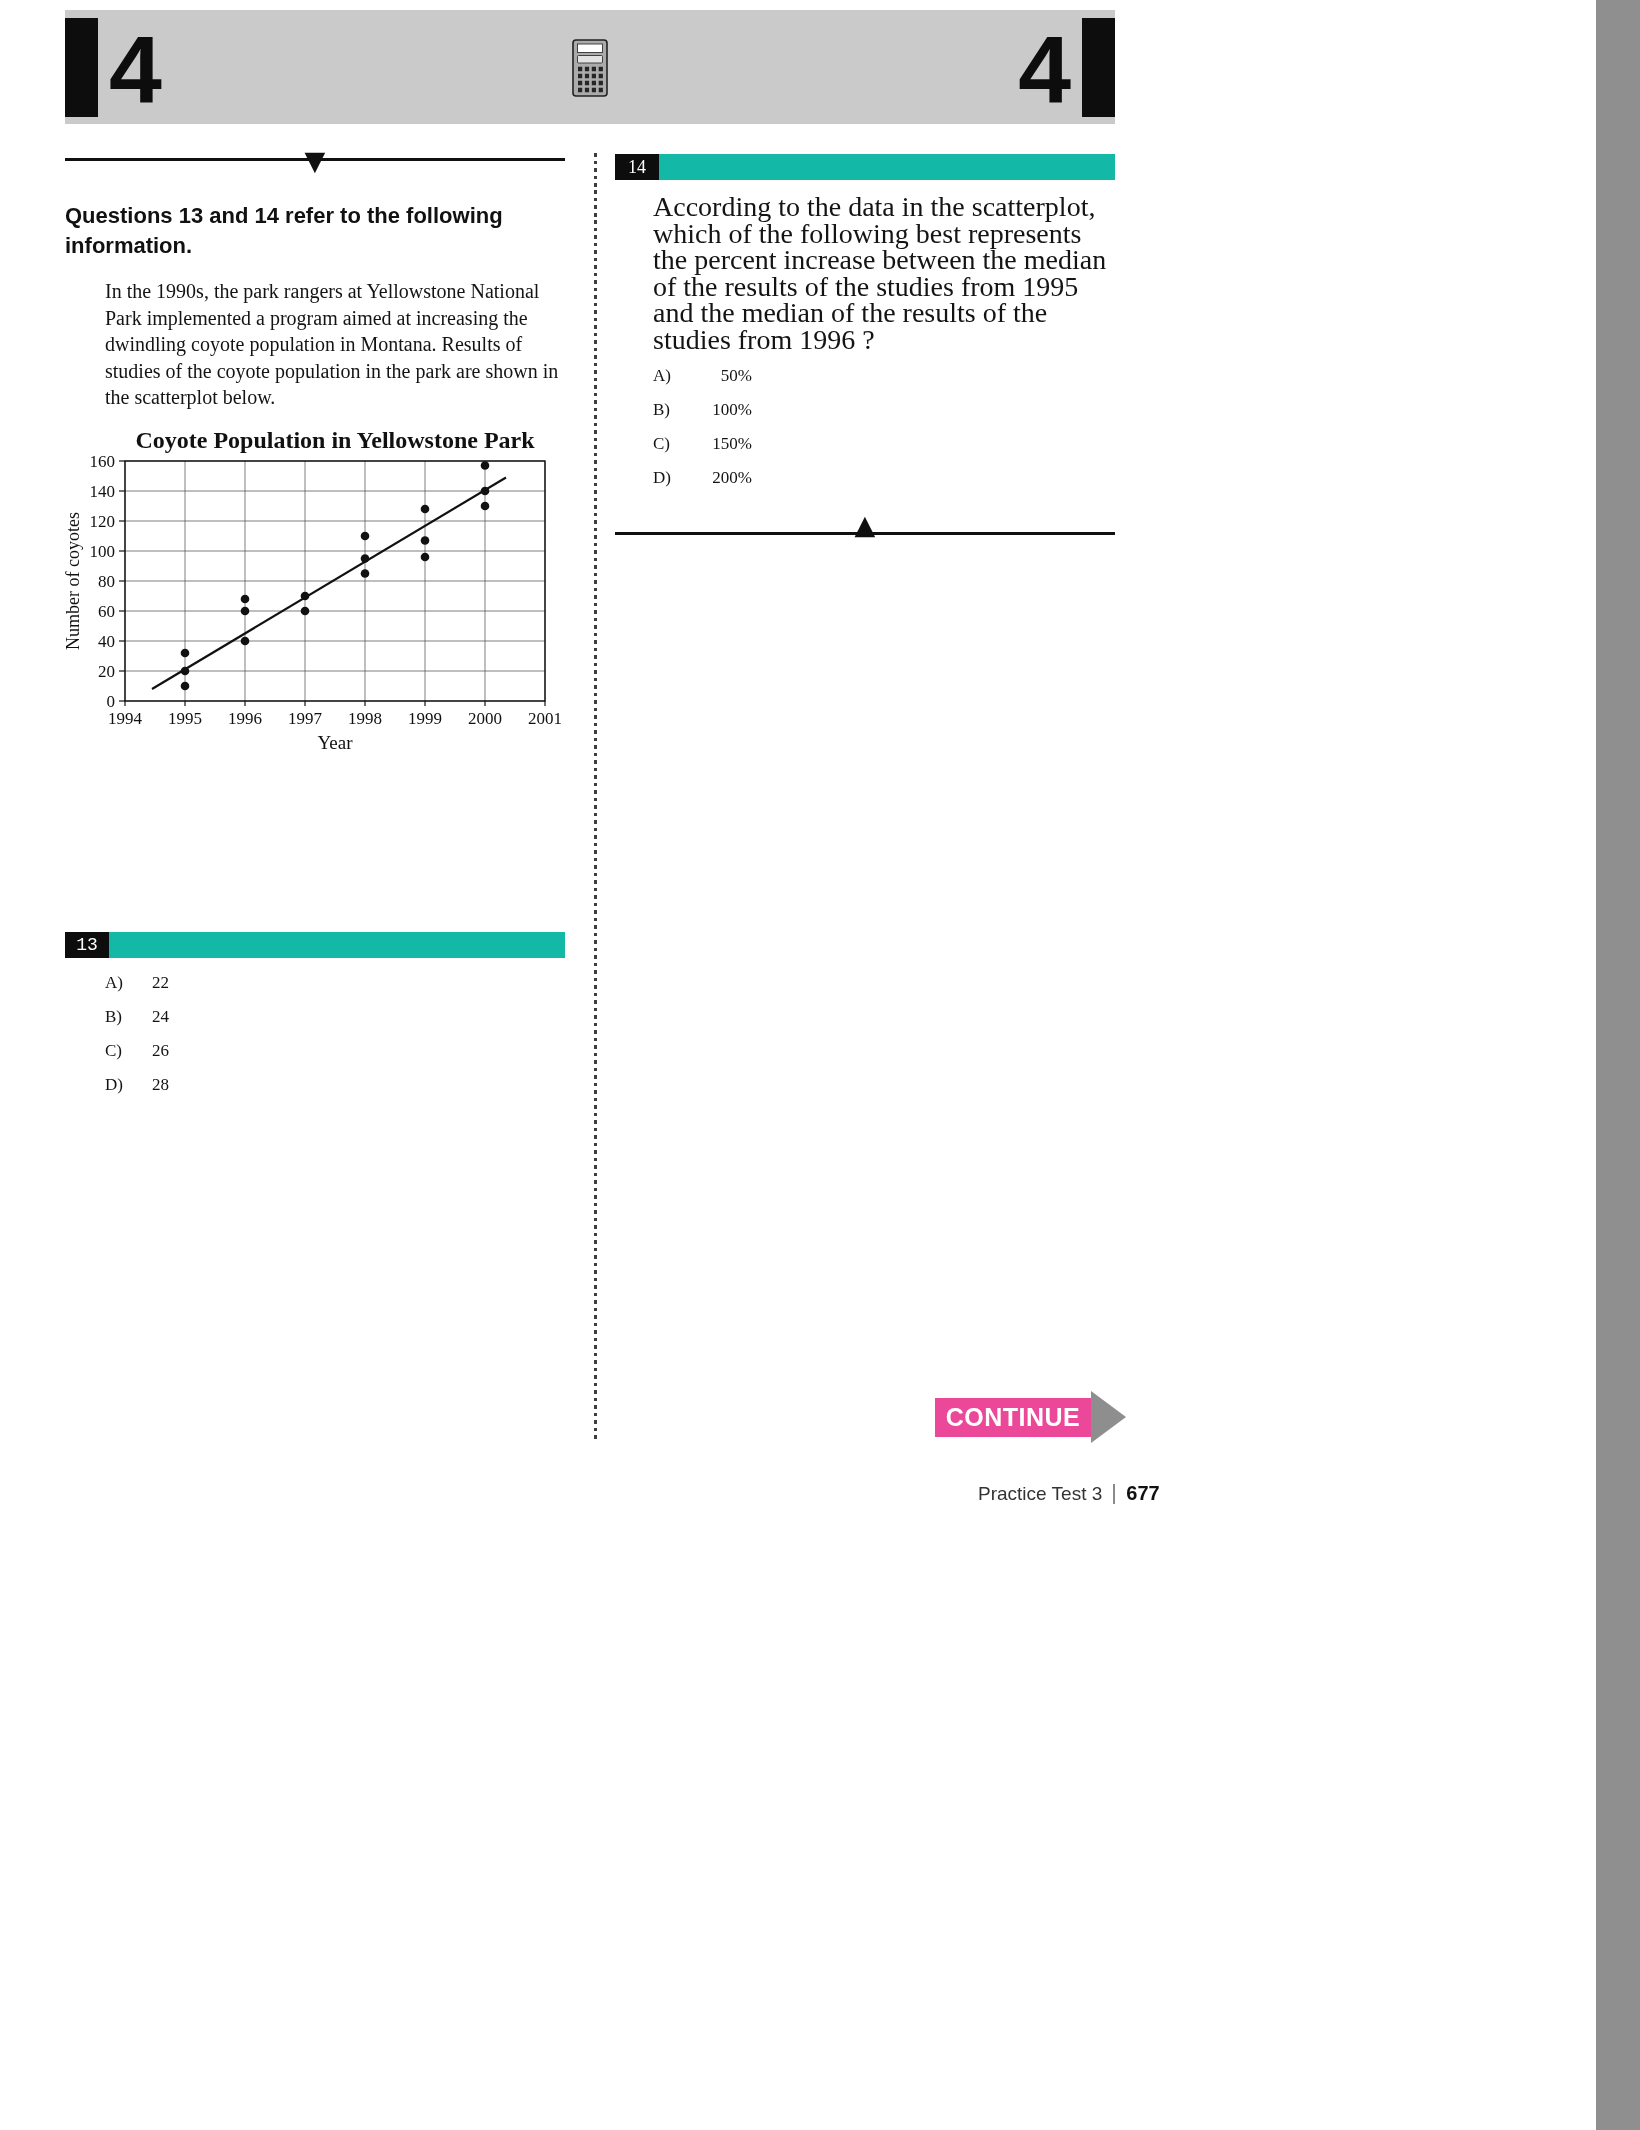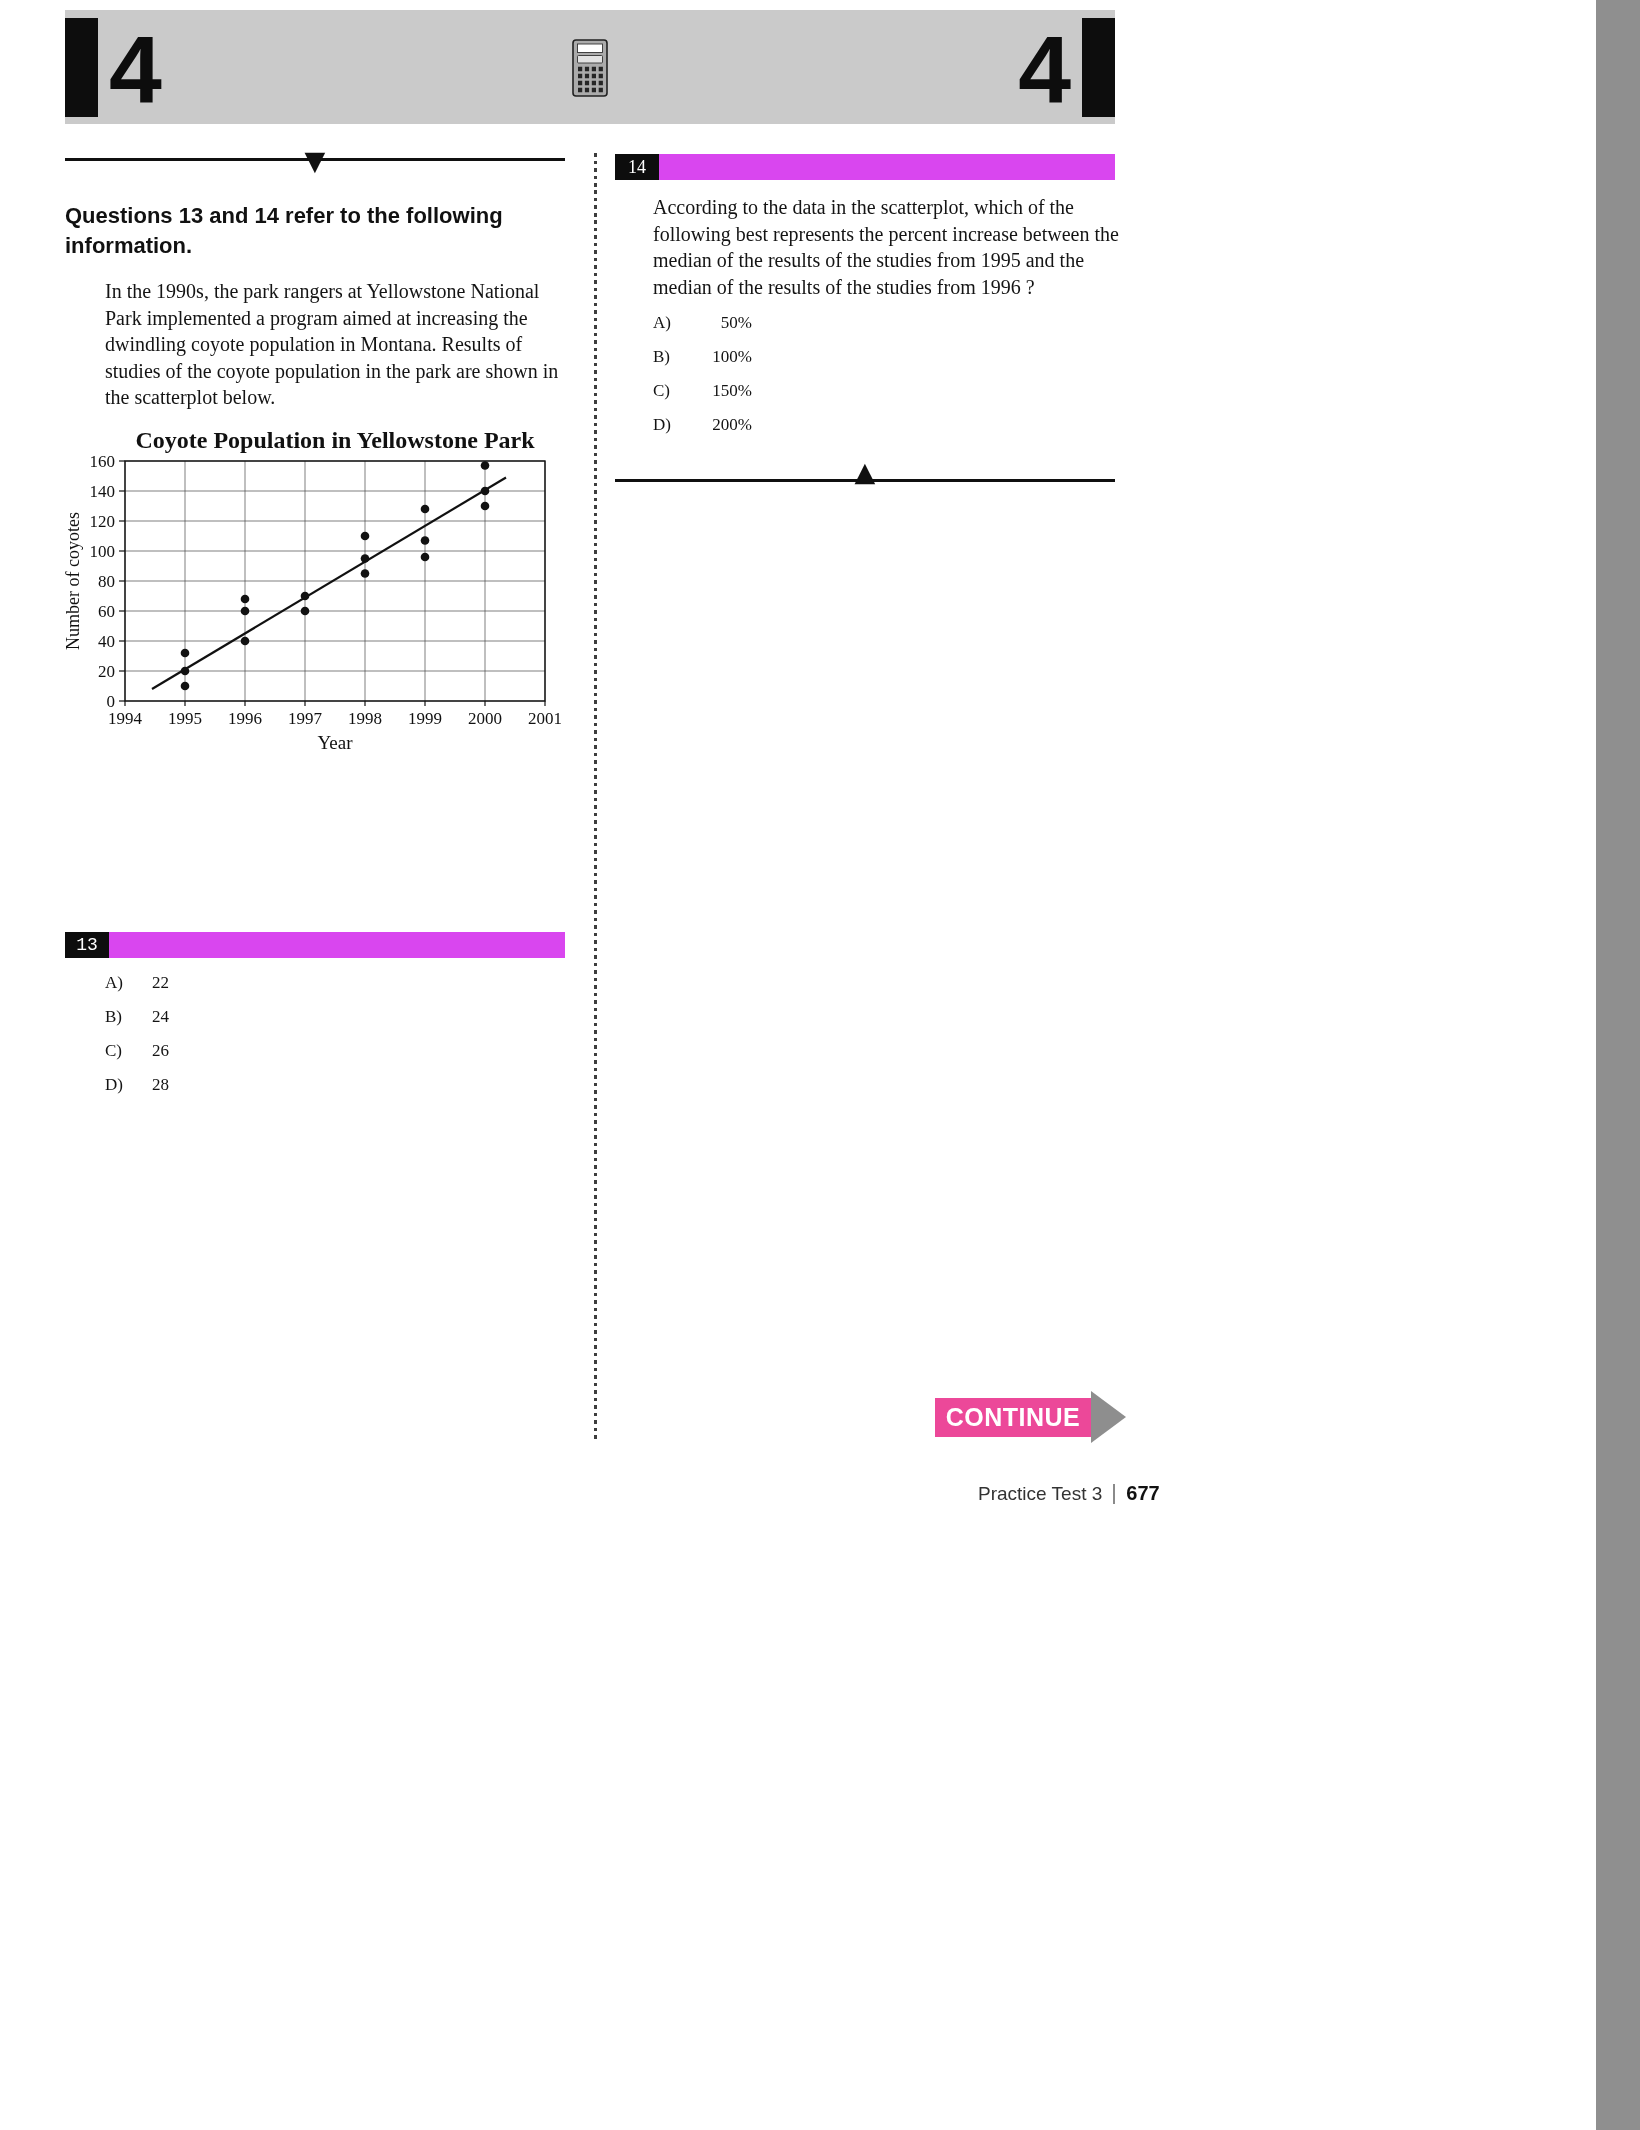--- a/index.html
+++ b/index.html
@@ -40,27 +40,27 @@
   .intro-heading { margin-top:40px; max-width:500px;
     font-family:"Liberation Sans", sans-serif; font-weight:700; font-size:22px; line-height:30px; color:#111; }
   .intro-para { margin:17px 0 0 40px; width:466px; font-size:20px; line-height:26.5px; }
 
   
   .chart-block { margin-top:16px; }
   .chart-title { margin-left:60px; width:420px; text-align:center; font-weight:700; font-size:24px; color:#111; }
   .chart-svg { display:block; margin-top:2px; }
 
   
-  .q-header { height:26px; background:#d946ef; }
+  .q-header { height:26px; background:#14b8a6; }
   .left-col .q-header { margin-top:176px;font-family:Liberation Mono, monospace; }
   .right-col .q-header { margin-top:9px; }
   .q-num-box { display:inline-block; min-width:44px; height:26px; padding:0 6px;
     background:#0d0d0d; color:#fff; text-align:center; font-size:18px; line-height:26px; }
 
-  .q-text { margin:12px 0 0 40px; width:468px; font-size:20px; line-height:26.5px; }
+  .q-text { margin:12px 0 0 40px; width:468px; font-size:28px; line-height:26.5px; }
   .right-col .q-text { margin-top:14px; margin-left:38px; }
 
   .choices { margin:14px 0 0 40px; }
   .right-col .choices { margin-left:38px; margin-top:12px; }
   .choice { margin-bottom:13px; font-size:17px; line-height:21px; }
   .choice-label { display:inline-block; width:47px; }
   .right-col .choice-value { display:inline-block; min-width:52px; text-align:right; }
 
   
   .continue-btn { position:absolute; left:935px; top:1398px; width:156px; height:39px;

